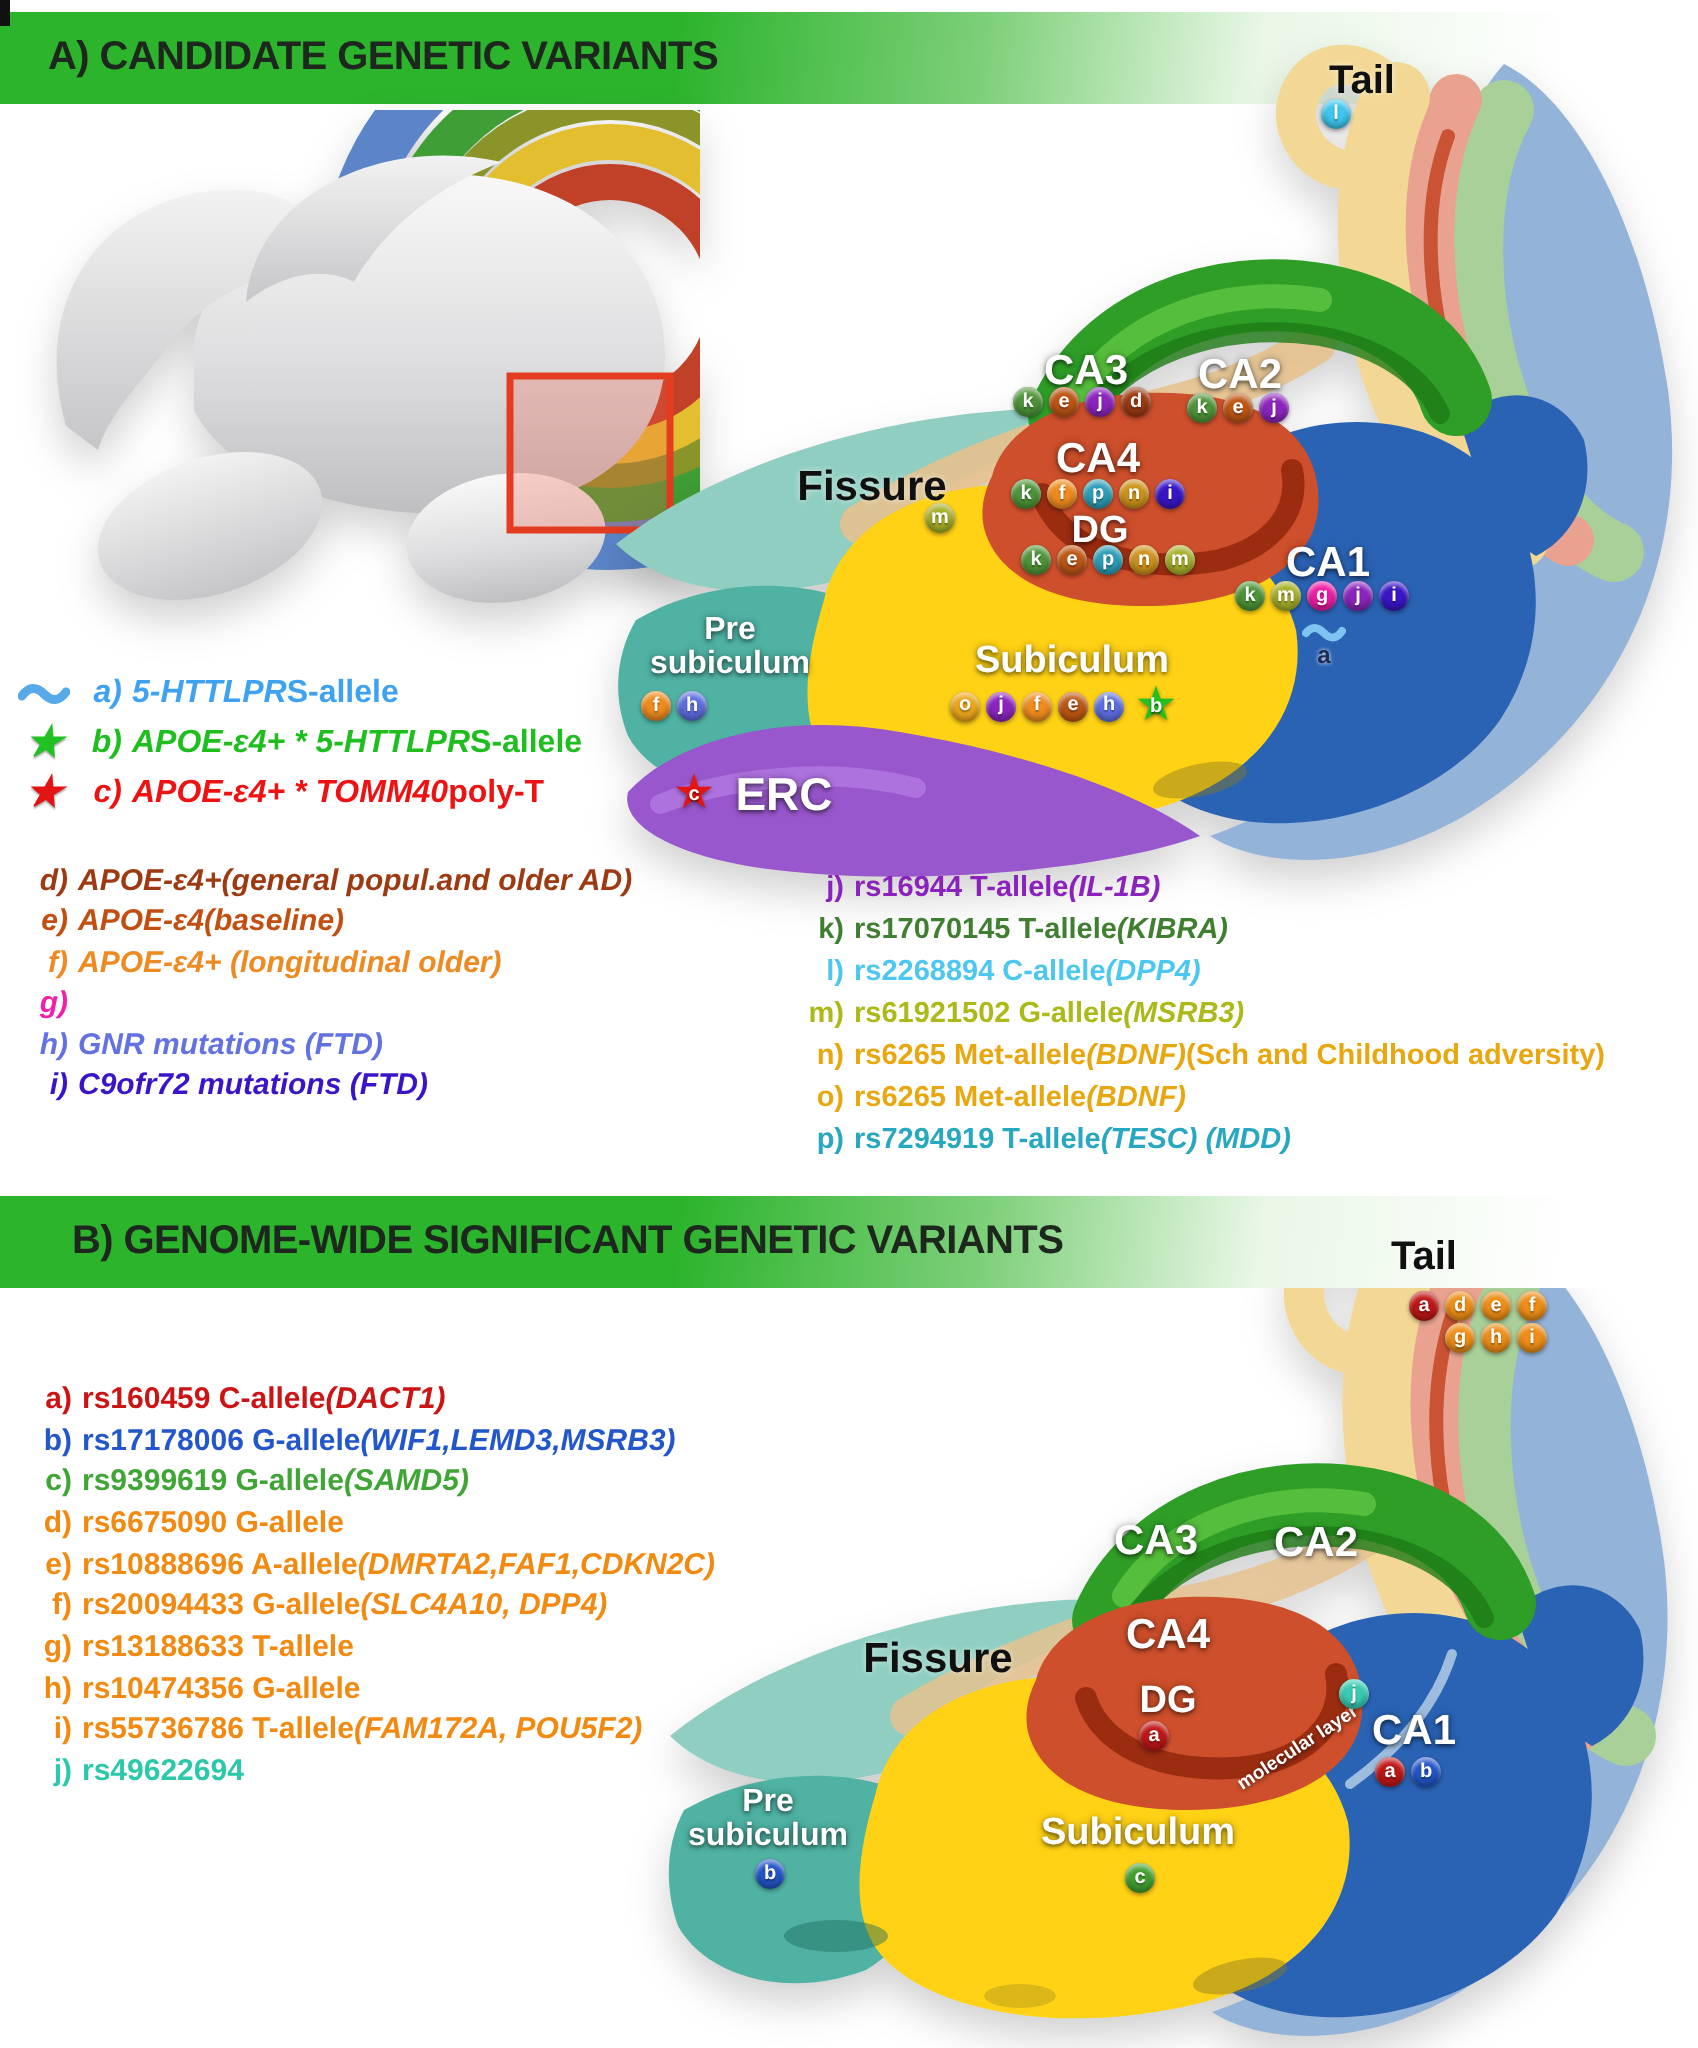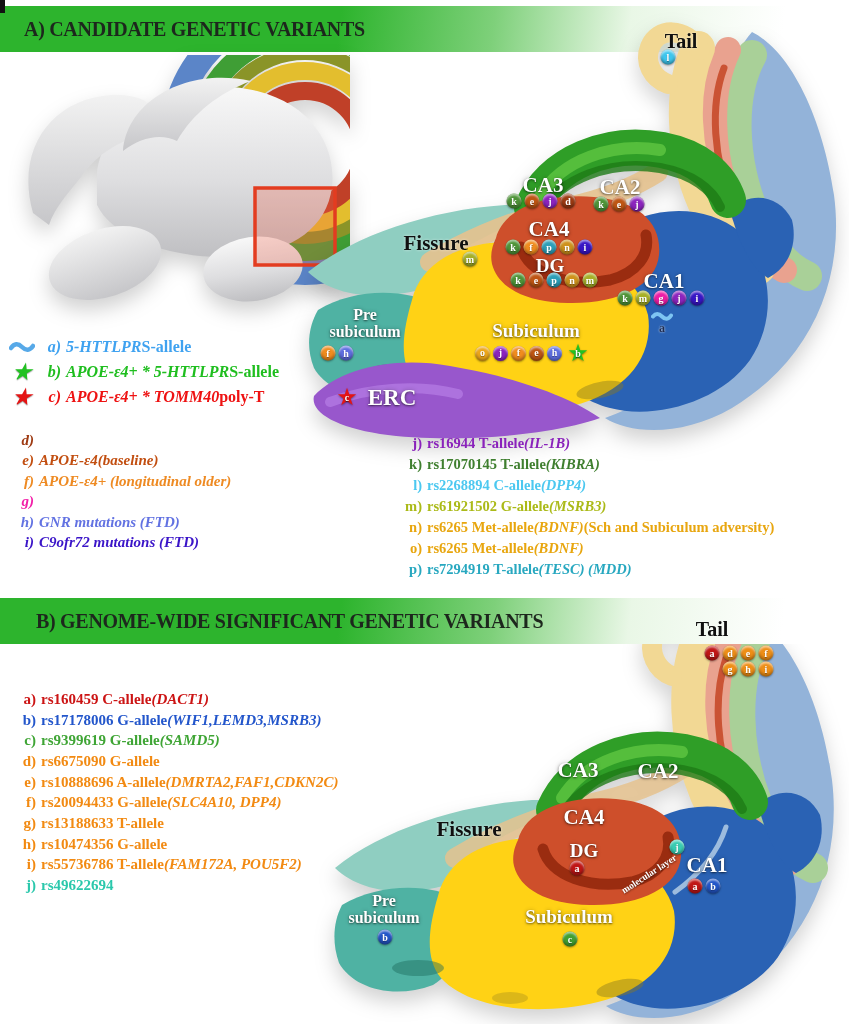--- a/index.html
+++ b/index.html
@@ -1,17 +1,17 @@
 <!DOCTYPE html>
 <html><head>
 <meta charset="utf-8">
 <style>
   html,body{margin:0;padding:0;background:#fff;}
   #page{position:relative;width:849px;height:1024px;background:#fff;overflow:hidden;
-        font-family:Liberation Serif, serif;}
+        font-family:Liberation Sans, sans-serif;}
   .hdr-bar{position:absolute;left:0;width:849px;height:46px;
      background:linear-gradient(97deg,#2db42d 0%,#2db42d 40%,#7ed07a 58%,#e9f7e6 74%,#ffffff 92%);}
   .hdr-text{position:absolute;top:50%;transform:translateY(-50%);
      font-size:20px;font-weight:bold;color:#1d271d;letter-spacing:-0.3px;white-space:nowrap;}
   .corner-mark{position:absolute;left:0;top:0;width:5px;height:13px;background:#111;}
   .fig{position:absolute;}
   .fig svg{display:block;filter:drop-shadow(0 10px 10px rgba(0,0,0,0.18));}
   .rlabel{position:absolute;transform:translate(-50%,-50%);font-weight:bold;color:#fff;
      text-shadow:0 1px 2px rgba(0,0,0,.55),0 0 4px rgba(0,0,0,.28);
      text-align:center;white-space:pre-line;line-height:1.04;z-index:5;}
@@ -246,20 +246,21 @@
           <span class="lstar" style="color:#E41414">★</span>
         </span>
         <span class="mk">c)</span>
         <span class="it">APOE-ε4+ * TOMM40 </span>
         <span class="rm">poly-T</span>
       </div>
     </div>
   <div class="legend-col ital" style="left:10px;top:430px;font-size:15px;--lh:20.5px;">
       <div class="legend-item" style="color: rgb(158, 58, 18); height: 20.5px;">
         <span class="mk">d)</span>
+        <span class="it">APOE-ε4+(general popul.and older AD)</span>
       </div>
       <div class="legend-item" style="color: rgb(194, 78, 16); height: 20.5px;">
         <span class="mk">e)</span>
         <span class="it">APOE-ε4(baseline)</span>
       </div>
       <div class="legend-item" style="color: rgb(238, 138, 34); height: 20.5px;">
         <span class="mk">f)</span>
         <span class="it">APOE-ε4+ (longitudinal older)</span>
       </div>
       <div class="legend-item" style="color: rgb(242, 31, 168); height: 20.5px;">
@@ -292,21 +293,21 @@
       </div>
       <div class="legend-item" style="color: rgb(171, 186, 24); height: 21px;">
         <span class="mk">m)</span>
         <span class="rm">rs61921502 G-allele </span>
         <span class="it">(MSRB3)</span>
       </div>
       <div class="legend-item" style="color: rgb(232, 166, 15); height: 21px;">
         <span class="mk">n)</span>
         <span class="rm">rs6265 Met-allele </span>
         <span class="it">(BDNF) </span>
-        <span class="rm">(Sch and Subiculum adversity)</span>
+        <span class="rm">(Sch and Childhood adversity)</span>
       </div>
       <div class="legend-item" style="color: rgb(232, 166, 15); height: 21px;">
         <span class="mk">o)</span>
         <span class="rm">rs6265 Met-allele </span>
         <span class="it">(BDNF)</span>
       </div>
       <div class="legend-item" style="color: rgb(40, 168, 192); height: 21px;">
         <span class="mk">p)</span>
         <span class="rm">rs7294919 T-allele </span>
         <span class="it">(TESC) (MDD)</span>

